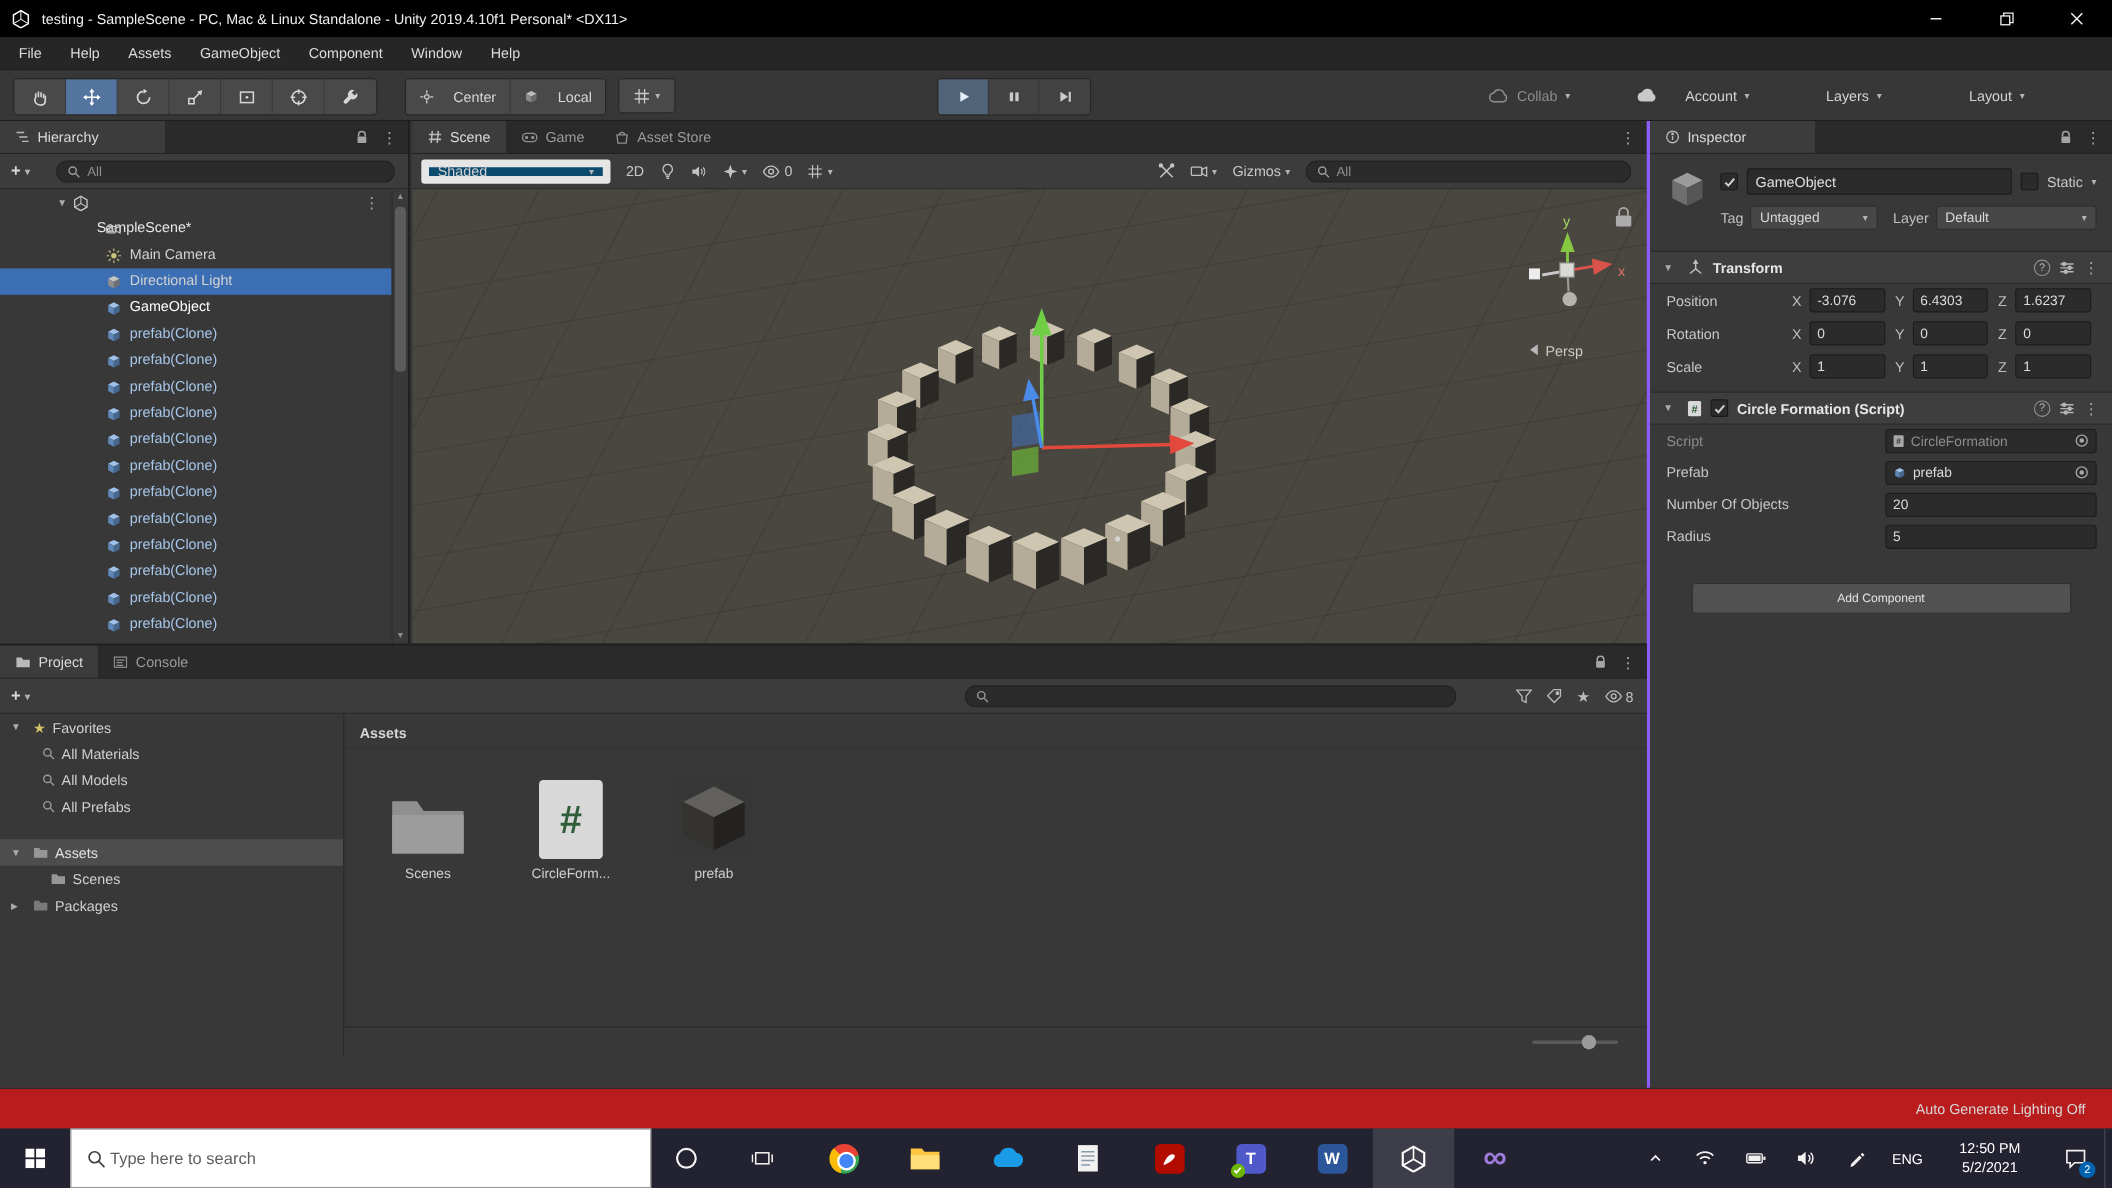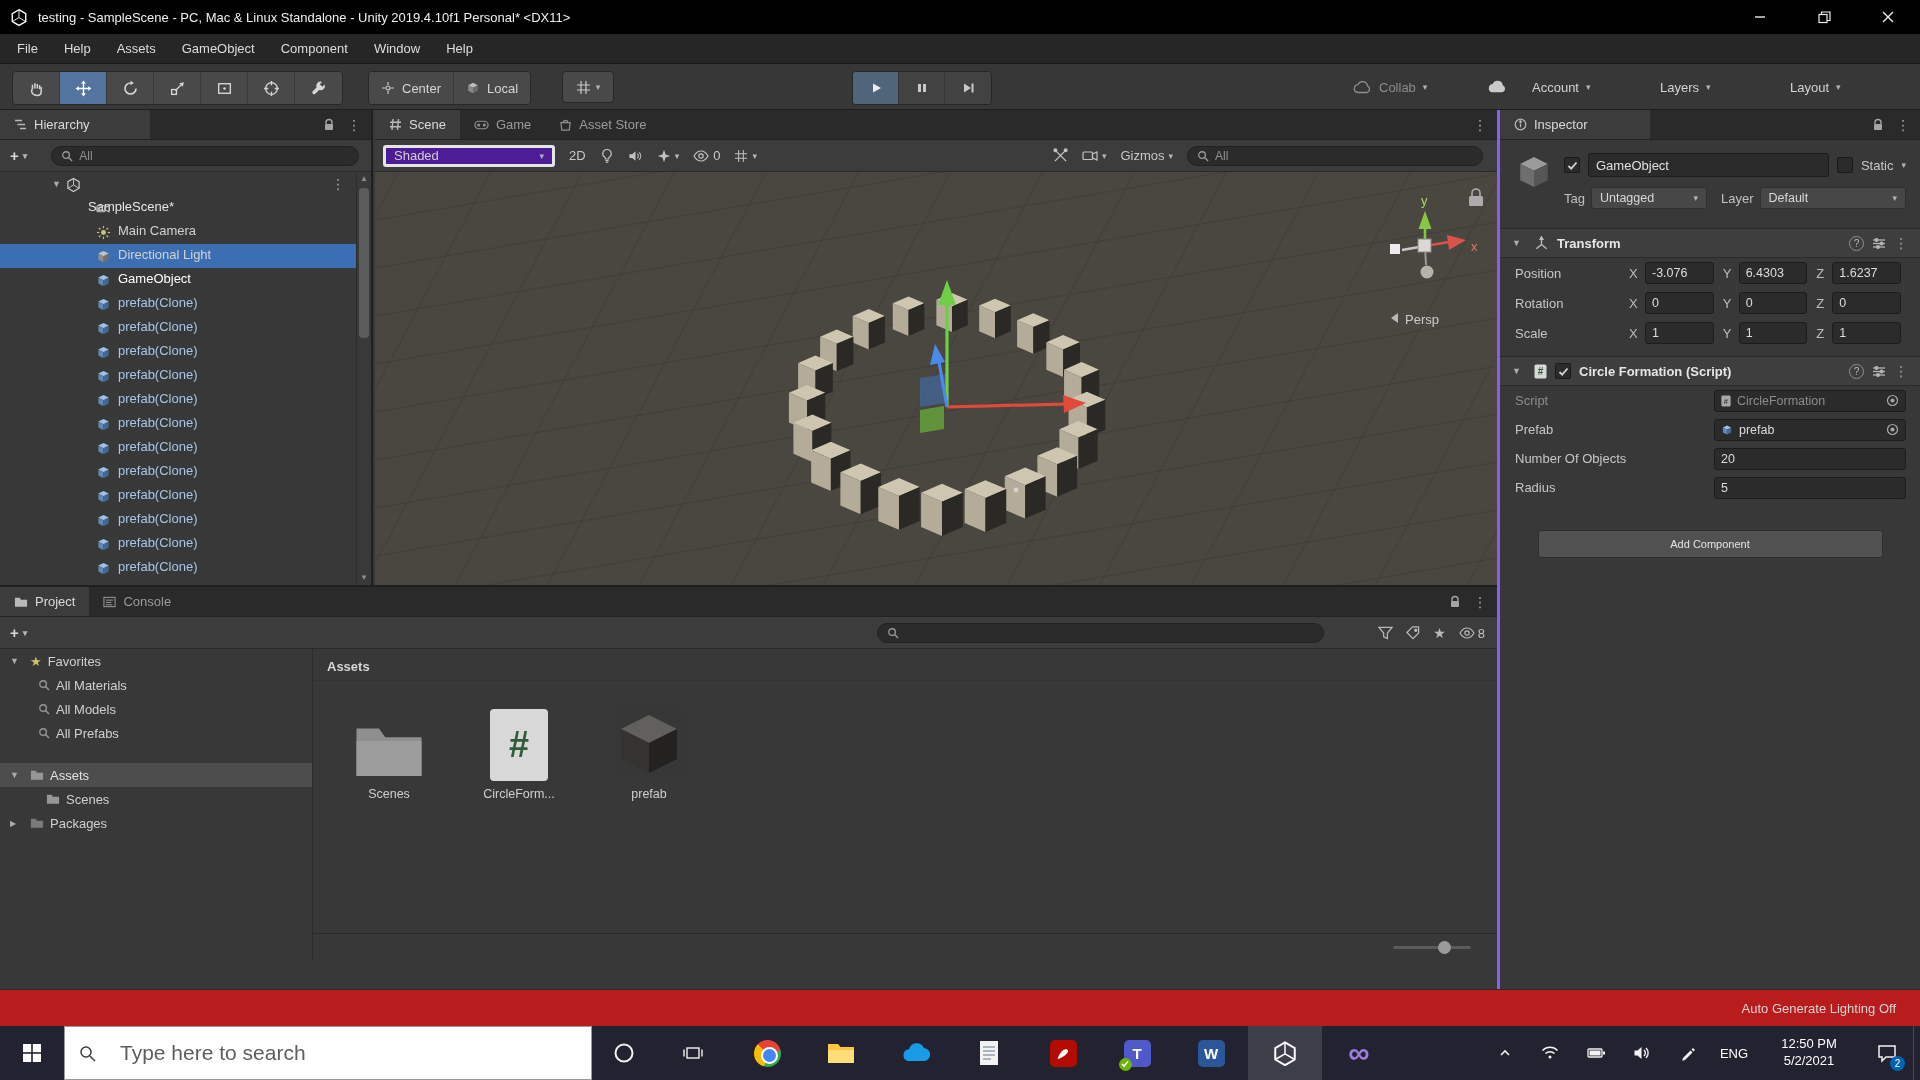--- a/index.html
+++ b/index.html
@@ -22,21 +22,21 @@
 .menubar { position:absolute; left:0; top:34px; width:1920px; height:30px; background:#262626; border-bottom:1px solid #1A1A1A; display:flex; align-items:center; padding-left:4px; }
 .menu-item { padding:0 13px; line-height:30px; color:#DDDDDD; }
 
 
 .toolbar { position:absolute; left:0; top:64px; width:1920px; height:46px; background:#373737; border-bottom:1px solid #1E1E1E; }
 .toolgroup { position:absolute; left:12px; top:7px; display:flex; border:1px solid #272727; border-radius:4px; overflow:hidden; }
 .toolbtn { width:47px; height:32px; background:#494949; border-right:1px solid #3A3A3A; display:flex; align-items:center; justify-content:center; }
 .toolbtn:last-child { border-right:none; }
 .toolbtn.sel { background:#52749E; }
 .pivotgroup { position:absolute; left:368px; top:7px; display:flex; border:1px solid #272727; border-radius:4px; overflow:hidden; }
-.pivotbtn { height:32px; background:#494949; display:flex; align-items:center; gap:7px; padding:0 12px; color:#D6D6D6; border-right:1px solid #3A3A3A; }
+.pivotbtn { height:32px; background:#494949; display:flex; align-items:center; gap:17px; padding:0 12px; color:#D6D6D6; border-right:1px solid #3A3A3A; }
 .pivotbtn:last-child { border-right:none; }
 .snapbtn { position:absolute; left:562px; top:7px; height:32px; width:52px; background:#494949; border:1px solid #272727; border-radius:4px; display:flex; align-items:center; justify-content:center; gap:5px; }
 .playgroup { position:absolute; left:852px; top:7px; display:flex; border:1px solid #272727; border-radius:4px; overflow:hidden; }
 .playbtn { width:46px; height:32px; background:#424242; display:flex; align-items:center; justify-content:center; border-right:1px solid #353535; }
 .playbtn:last-child { border-right:none; }
 .playbtn.lit { background:#51657A; }
 .tb-drop { position:absolute; top:7px; height:32px; display:flex; align-items:center; gap:7px; color:#D3D3D3; }
 .tb-drop.dim { color:#8F8F8F; }
 
 
@@ -61,21 +61,21 @@
 .h-row.sel .h-label { color:#FFFFFF; }
 .h-row .kebab { margin-left:auto; margin-right:26px; }
 .vscroll { position:absolute; right:0; top:62px; bottom:0; width:15px; background:#393939; border-left:1px solid #2D2D2D; }
 .vscroll .arr { display:block; text-align:center; font-size:8px; color:#8E8E8E; height:14px; line-height:14px; }
 .vscroll .thumb { position:absolute; left:2px; right:2px; top:16px; height:150px; background:#5C5C5C; border-radius:4px; }
 .vscroll .arr.down { position:absolute; bottom:0; left:0; right:0; }
 
 
 .sceneview { left:375px; top:110px; width:1122px; height:475px; }
 .stoolbar { height:32px; background:#3C3C3C; border-bottom:1px solid #2A2A2A; display:flex; align-items:center; padding:0 8px; gap:14px; }
-.sv-drop { display:flex; align-items:center; height:22px; background:#4c1d95; border:3px solid #e5e5e5; border-radius:3px; padding:0 8px; color:#D0D0D0; gap:8px; }
+.sv-drop { display:flex; align-items:center; height:22px; background:#0c4a6e; border:7px solid #e5e5e5; border-radius:3px; padding:0 8px; color:#D0D0D0; gap:8px; }
 .sv-btn { display:flex; align-items:center; gap:4px; color:#C8C8C8; }
 .viewport { position:absolute; left:0; top:62px; right:0; bottom:0; background:#4A4640; }
 
 
 .project { left:0; top:585px; width:1497px; height:404px; border-top:2px solid #1F1F1F; }
 .proj-search { position:absolute; left:877px; top:6px; width:447px; }
 .proj-icons { position:absolute; right:12px; top:0; height:32px; display:flex; align-items:center; gap:13px; color:#C2C2C2; }
 .p-tree { position:absolute; left:0; top:62px; width:312px; bottom:28px; overflow:hidden; }
 .p-row { height:24px; display:flex; align-items:center; padding-left:10px; gap:6px; color:#D0D0D0; }
 .p-row.indent1 { padding-left:38px; }
@@ -120,21 +120,21 @@
 
 .statusbar { position:absolute; left:0; top:989px; width:1920px; height:37px; background:#b91c1c; border-top:1px solid #2B2B2B; display:flex; align-items:center; }
 .statusbar .light { margin-left:auto; margin-right:24px; color:#D6D6D6; }
 
 
 .taskbar { position:absolute; left:0; top:1026px; width:1920px; height:54px; background:#222230; display:flex; align-items:stretch; }
 .tb-tile { width:74px; display:flex; align-items:center; justify-content:center; position:relative; flex:none; }
 .tb-tile.small { width:64px; }
 .tb-tile.active { background:rgba(255,255,255,0.13); }
 .tb-search { width:528px; background:#FFFFFF; border:1px solid #9A9A9A; display:flex; align-items:center; flex:none; }
-.tb-search .ph { color:#5E5E5E; font-size:21px; margin-left:24px; }
+.tb-search .ph { color:#5E5E5E; font-size:15px; margin-left:4px; }
 .tb-search svg { margin-left:14px; }
 .sq-icon { width:27px; height:27px; border-radius:5px; display:flex; align-items:center; justify-content:center; color:#FFF; font-weight:bold; font-size:15px; position:relative; }
 .chrome-ball { width:27px; height:27px; border-radius:50%; background:conic-gradient(from -45deg, #EA4335 0deg 120deg, #34A853 120deg 240deg, #FBBC05 240deg 360deg); position:relative; }
 .chrome-ball::after { content:""; position:absolute; left:7px; top:7px; width:13px; height:13px; border-radius:50%; background:#4285F4; border:2.5px solid #FFF; }
 .tray { margin-left:auto; display:flex; align-items:stretch; }
 .tray-item { display:flex; align-items:center; justify-content:center; color:#F2F2F2; }
 .clock { width:104px; display:flex; flex-direction:column; align-items:center; justify-content:center; color:#FFFFFF; font-size:13px; line-height:1.3; }
 .badge { position:absolute; right:8px; bottom:9px; min-width:15px; height:15px; border-radius:8px; background:#0063B1; color:#FFF; font-size:10px; display:flex; align-items:center; justify-content:center; padding:0 3px; }
 .showdesk { width:7px; border-left:1px solid #4A4A5C; }
 </style>

